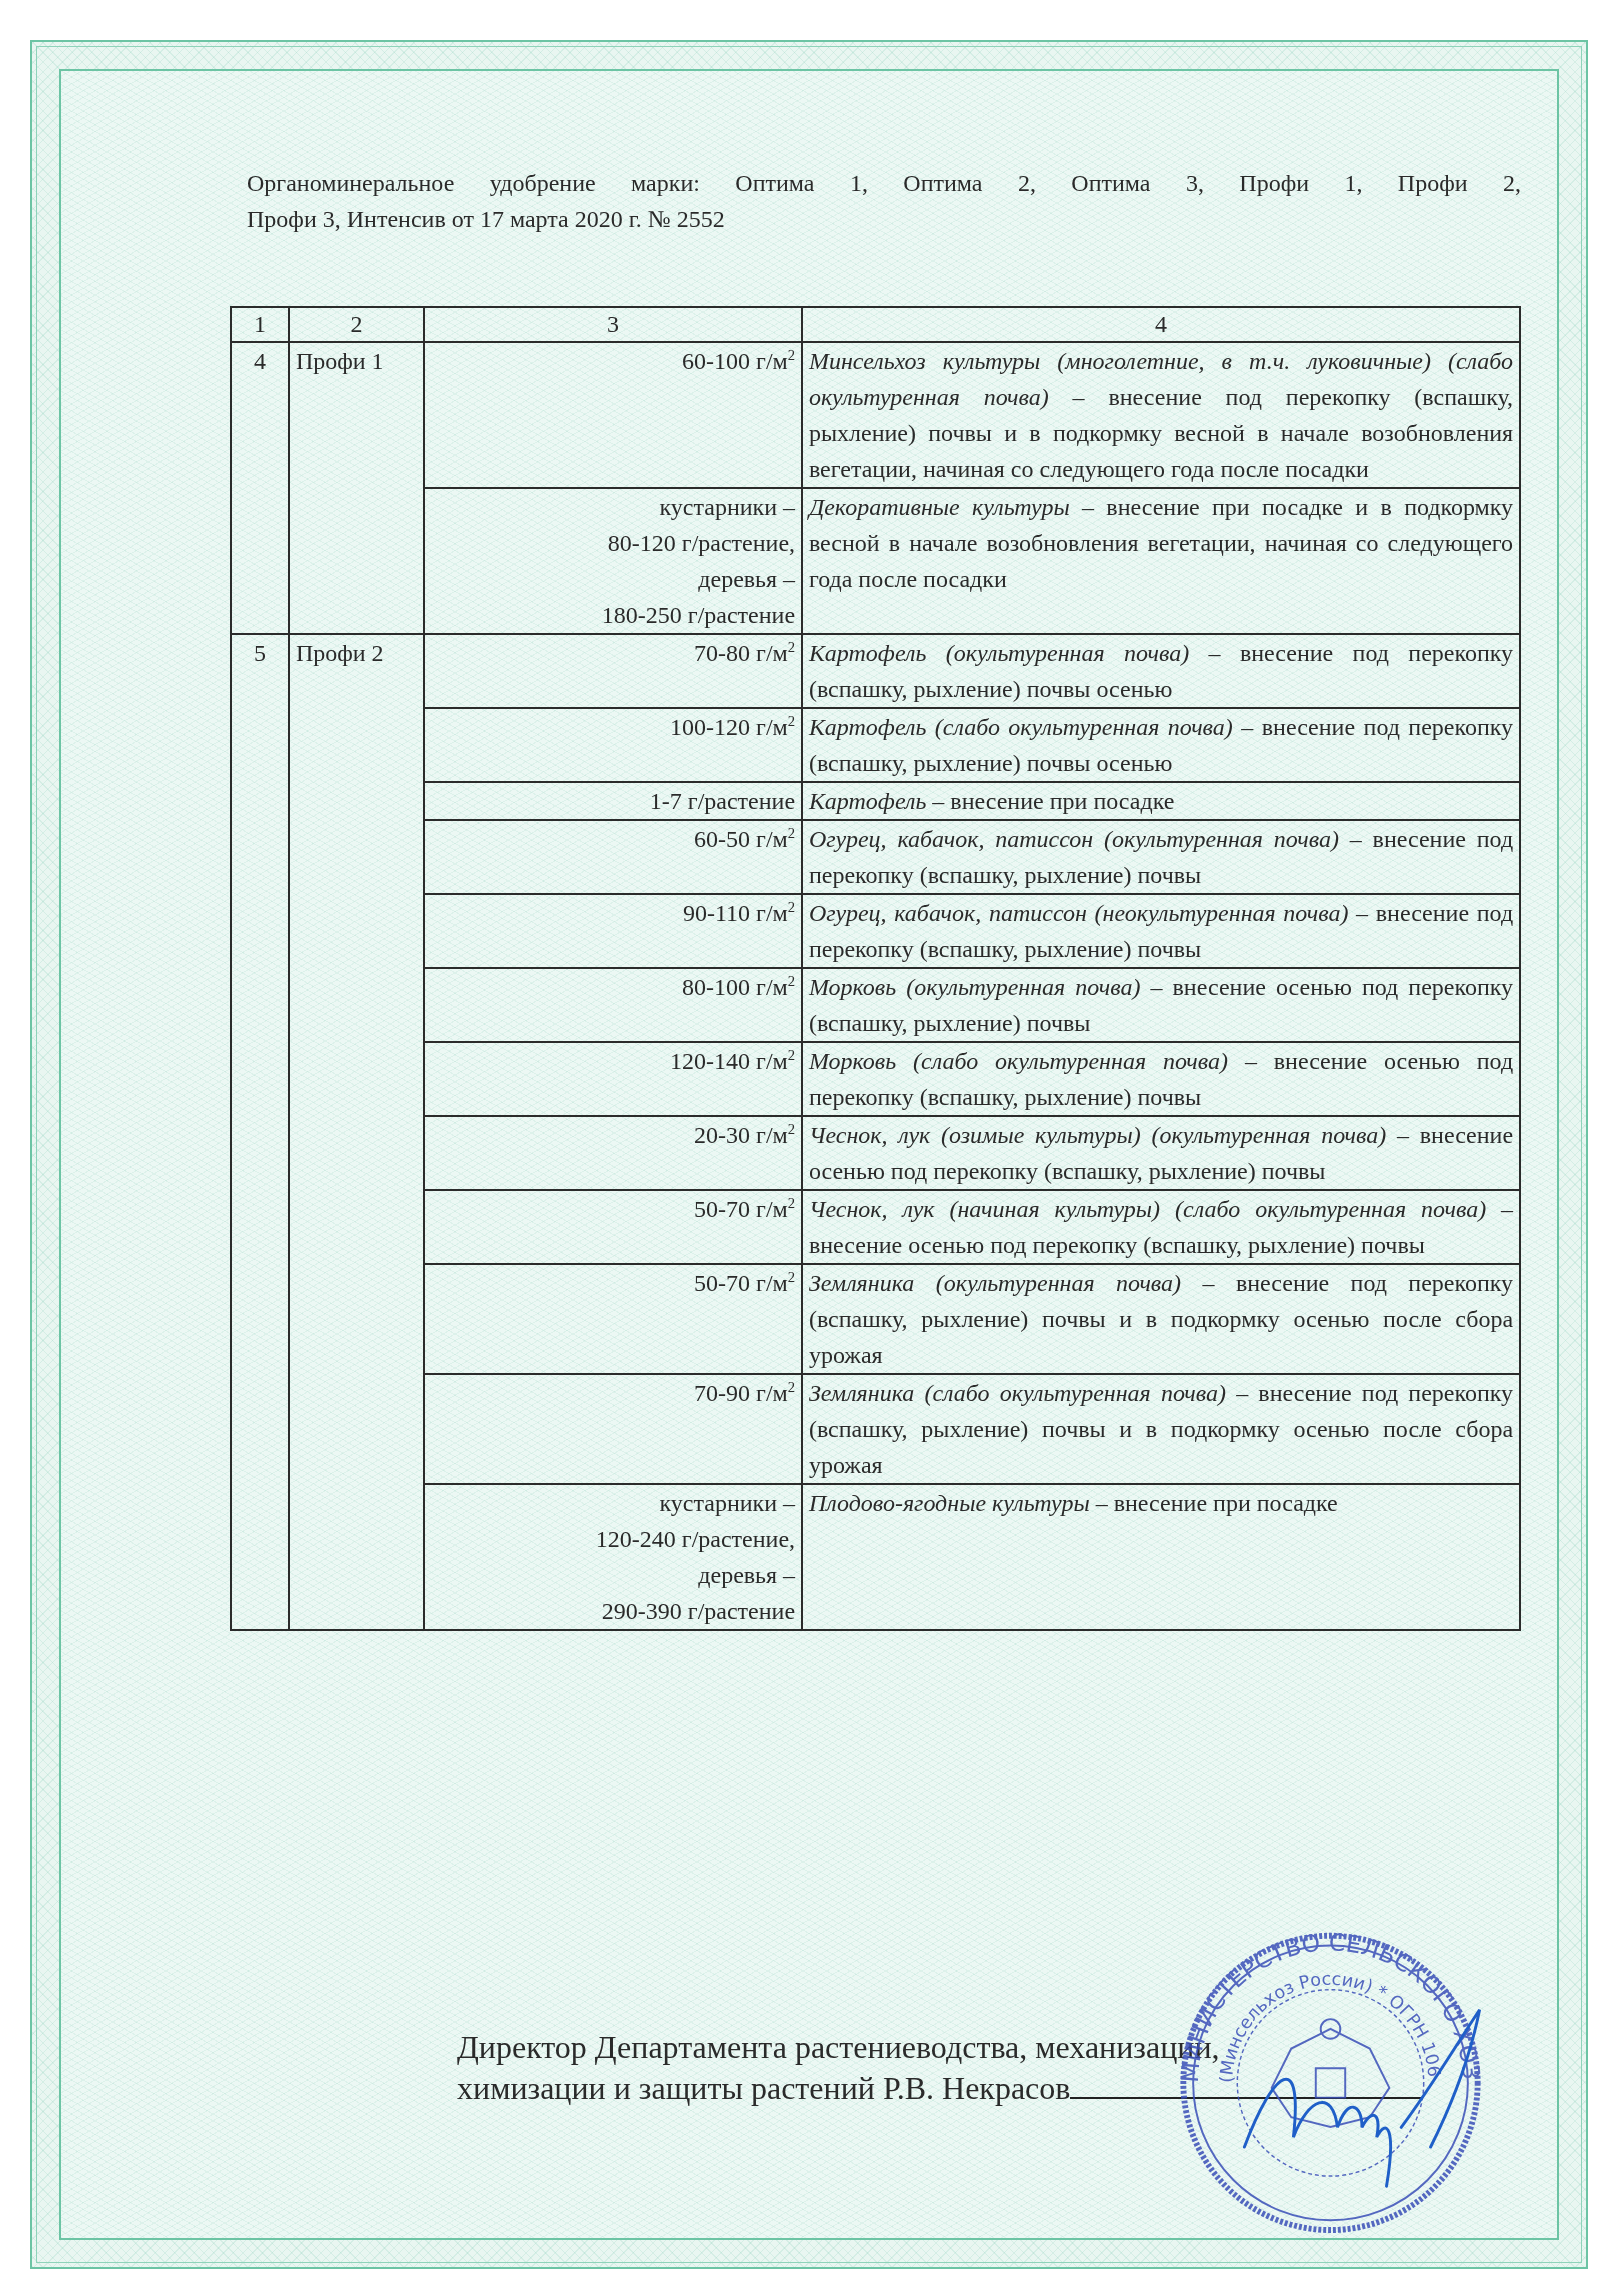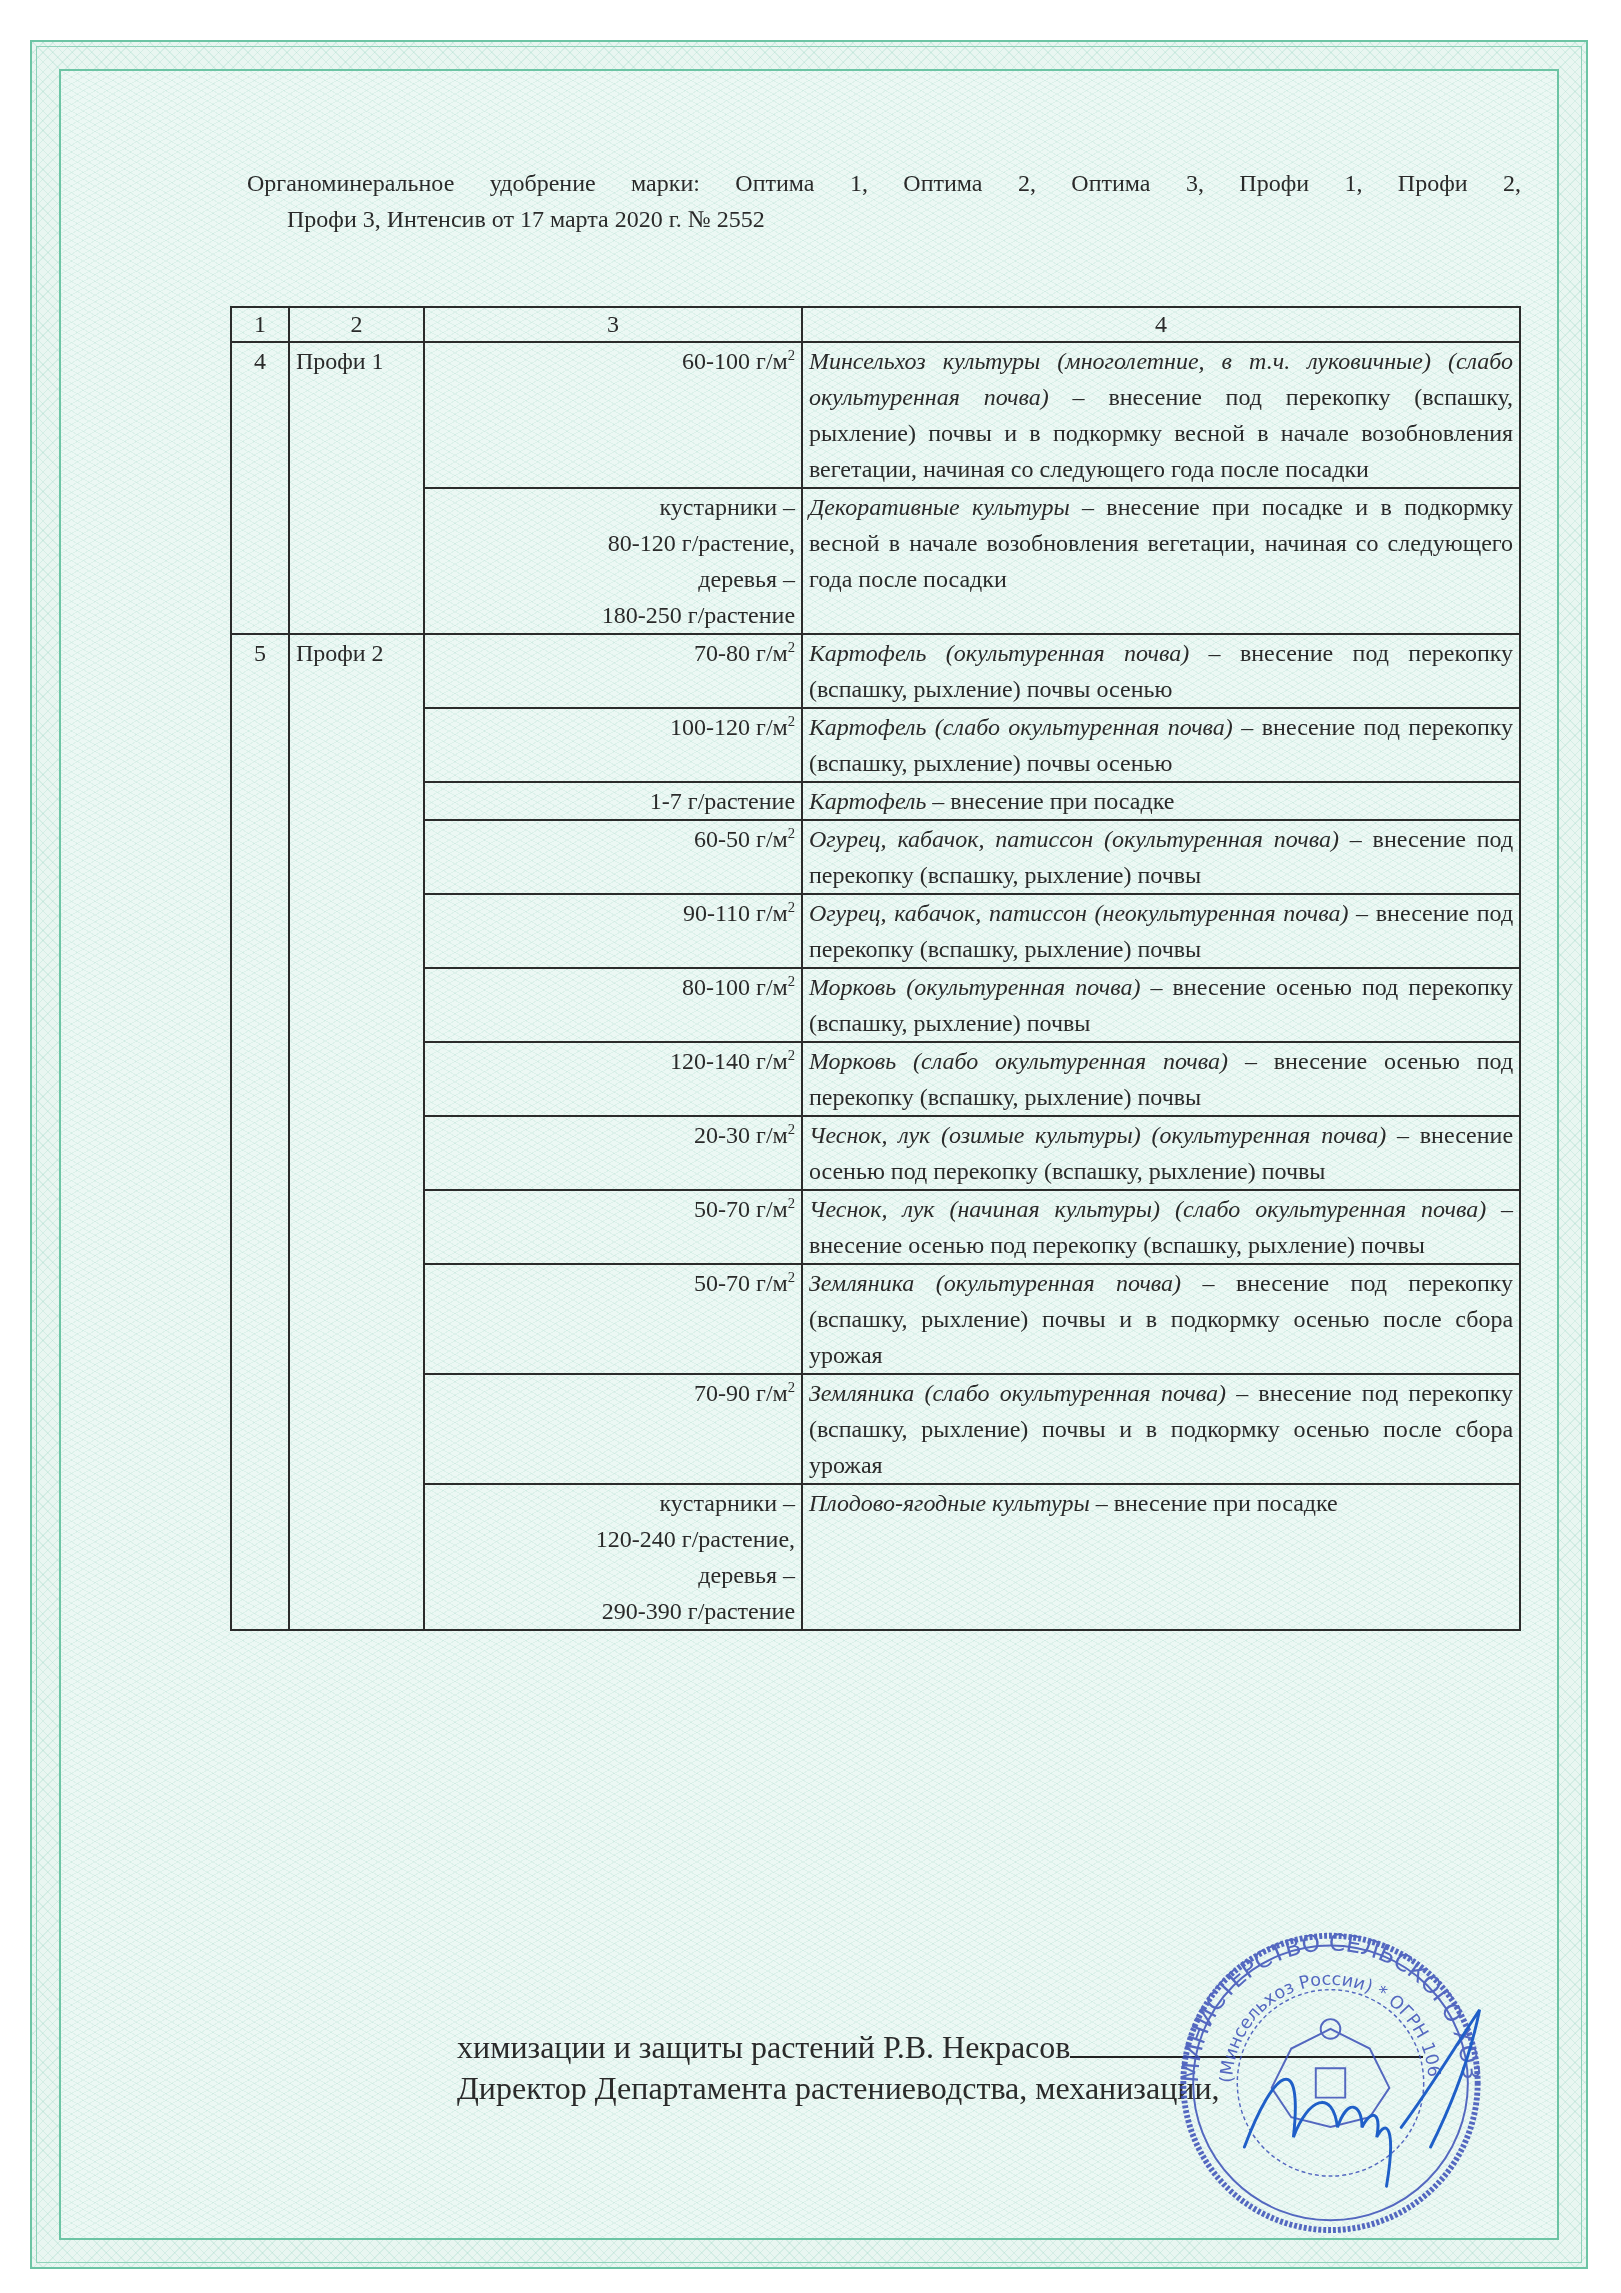--- a/index.html
+++ b/index.html
@@ -29,21 +29,21 @@
     background-image:
       repeating-linear-gradient(30deg, rgba(140,205,185,0.16) 0 1px, transparent 1px 5.9px),
       repeating-linear-gradient(-30deg, rgba(140,205,185,0.16) 0 1px, transparent 1px 5.9px);
   }
   .header-text {
     position: absolute; left: 247px; top: 165px; width: 1274px;
     font-size: 24px; line-height: 36px; text-align: justify;
     text-align-last: left;
   }
   .header-line { display: block; text-align: justify; text-align-last: justify; }
-  .header-line.last { text-align-last: left; margin-left: 40px; }
+  .header-line.last { text-align-last: left; }
 
   table.reg {
     position: absolute; left: 230px; top: 306px; width: 1290px;
     border-collapse: collapse; table-layout: fixed;
     font-size: 24px; line-height: 36px;
   }
   table.reg td {
     border: 2px solid #2b2b2b; vertical-align: top; padding: 0 5.9px;
   }
   table.reg tr.head td { text-align: center; height: 33px; line-height: 33px; }
@@ -161,22 +161,22 @@
           <div>120-240 г/растение,</div>
           <div>деревья –</div>
           <div>290-390 г/растение</div>
         </td>
         <td class="c-desc"><span class="crop">Плодово-ягодные культуры</span><span> – внесение при посадке</span></td>
       </tr>
     </tbody>
 </table>
 
 <div class="signature">
+  <div>Директор Департамента растениеводства, механизации,</div>
   <div><span>химизации и защиты растений Р.В. Некрасов</span><span class="sig-line"></span></div>
-  <div>Директор Департамента растениеводства, механизации,</div>
 </div>
 
 <svg class="stamp" viewBox="0 0 370 320">
   <defs>
     <path id="stampOuter" d="M 50 165 A 130 130 0 1 1 320 165"></path>
     <path id="stampOuterB" d="M 40 170 A 145 145 0 0 0 330 170"></path>
     <path id="stampInner" d="M 85 165 A 100 100 0 1 1 285 165"></path>
   </defs>
   <g id="stamp-g" opacity="0.85">
     <circle cx="185" cy="165" r="150" fill="none" stroke-width="6" stroke-dasharray="3 2" stroke="#3a4fb8"></circle>

